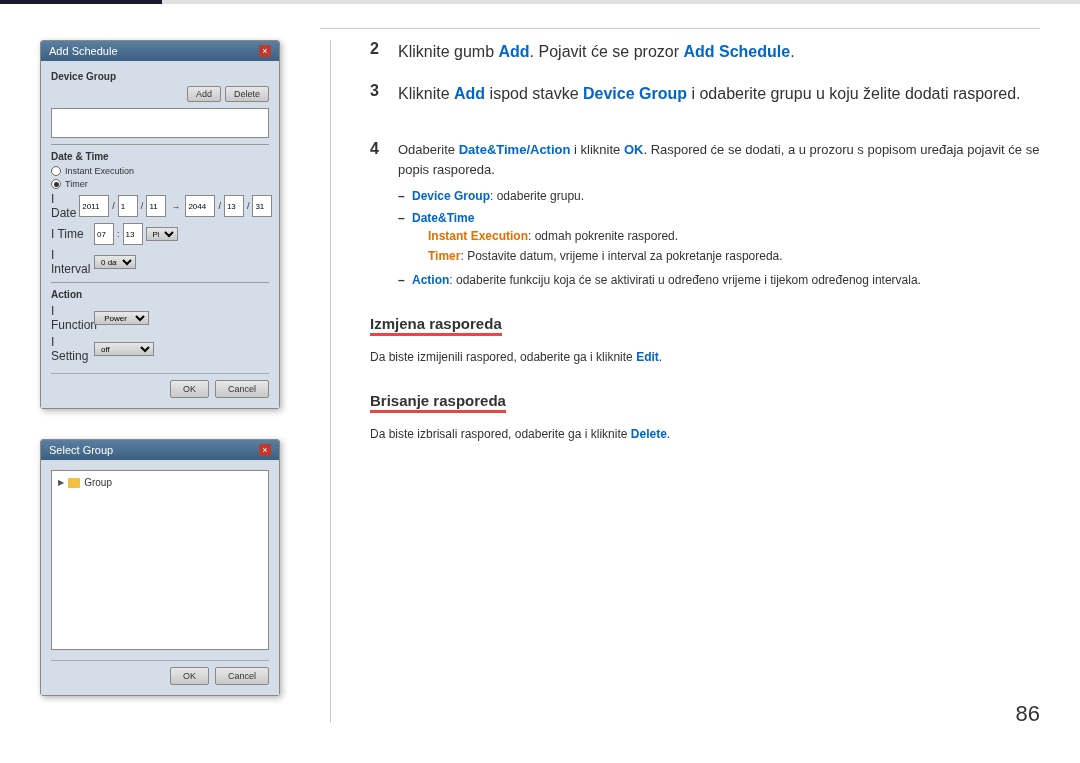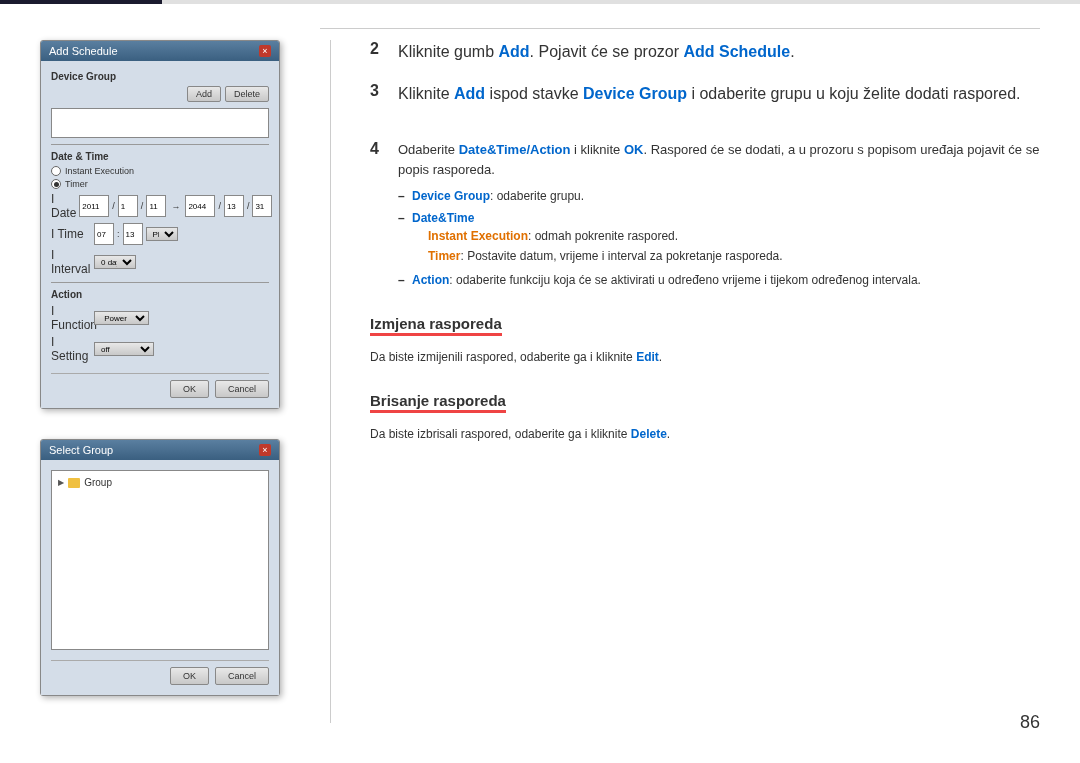--- a/index.html
+++ b/index.html
@@ -299,23 +299,23 @@
       display: inline-block;
       padding-bottom: 1px;
     }
 
     .section-heading.yellow-underline {
       border-bottom: 3px solid #ef4444;
     }
 
     .page-number {
       position: absolute;
-      bottom: 30px;
+      bottom: 36px;
       right: 40px;
-      font-size: 18px;
+      font-size: 22px;
       color: #333;
       font-weight: normal;
     }
 
     .orange-text { color: #e07000; font-weight: bold; }
     .blue-text { color: #0066cc; font-weight: bold; }
 
     
     .vertical-divider {
       position: absolute;

